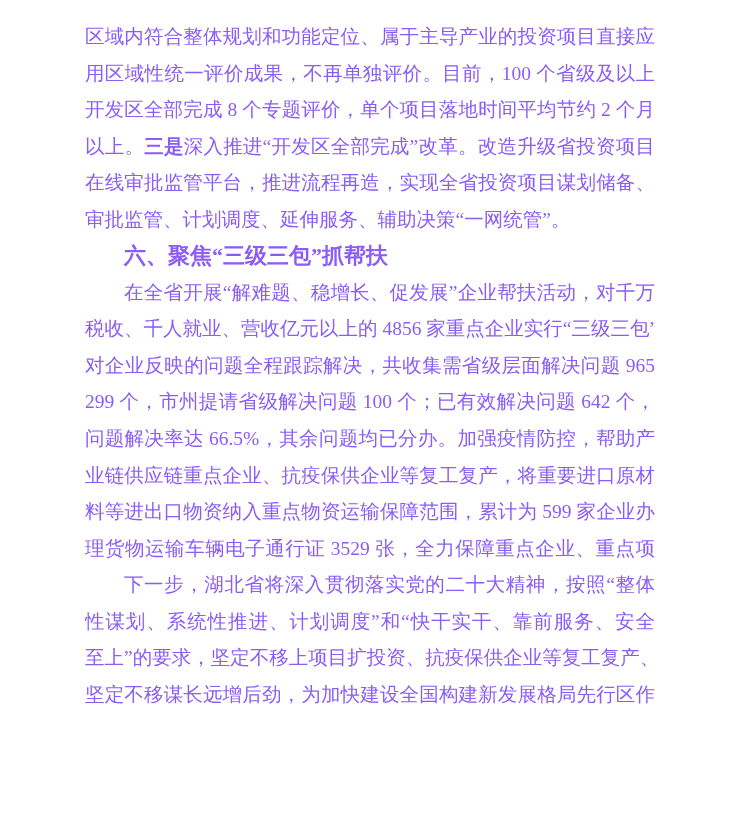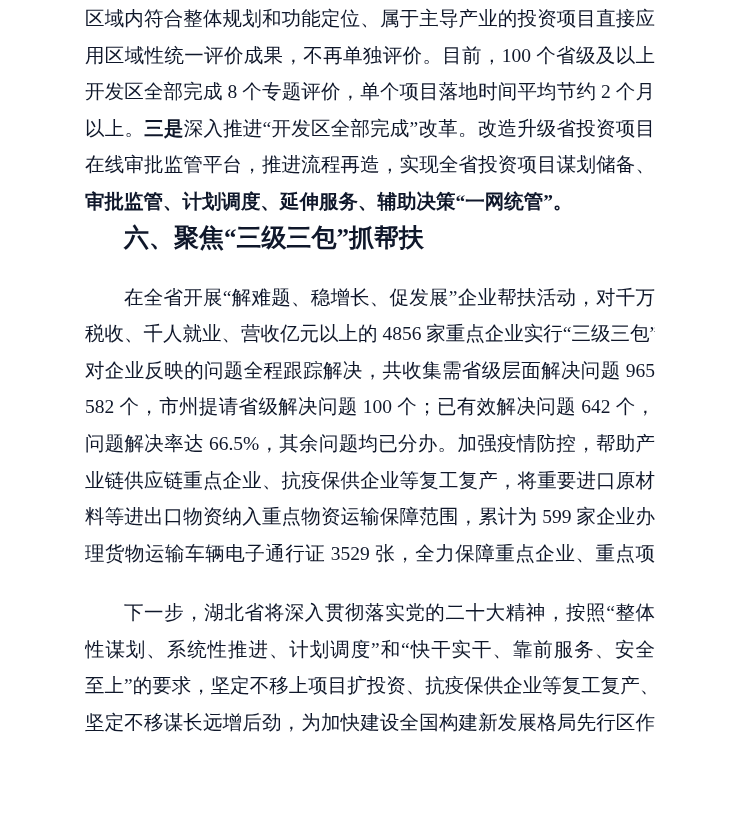--- a/index.html
+++ b/index.html
@@ -6,48 +6,46 @@
     margin: 0;
     padding: 0;
     background: #ffffff;
   }
   .page {
     position: relative;
     width: 738px;
     height: 820px;
     box-sizing: border-box;
     background: #ffffff;
-    padding: 1px 83px 0 85px;
+    padding: 19px 83px 0 85px;
     font-family: "Liberation Serif", "DejaVu Serif", serif;
     font-size: 19.5px;
-    color: #0f172a;
+    color: #8b5cf6;
     overflow: hidden;
   }
   .line {
     height: 36.55px;
     line-height: 36.55px;
     white-space: nowrap;
     overflow: hidden;
     text-align: justify;
     text-align-last: justify;
     text-justify: inter-character;
   }
   .line.end {
     text-align-last: left;
-    font-weight: bold;
   }
   .line.indent {
     text-indent: 39px;
-    margin-top: 23px;
   }
   .line.heading {
     font-weight: bold;
     text-align-last: left;
     text-indent: 39px;
-    font-size: 25px;
+    font-size: 22px;
   }
   .b {
     font-weight: bold;
   }
 </style>
 </head>
 <body>
 
 <div class="page">
 
@@ -58,21 +56,21 @@
   <div class="line"><span>以上。</span><span class="b">三是</span><span>深入推进“开发区全部完成”改革。改造升级省投资项目</span></div>
 
   <div class="line">在线审批监管平台，推进流程再造，实现全省投资项目谋划储备、</div>
   <div class="line end">审批监管、计划调度、延伸服务、辅助决策“一网统管”。</div>
 
   <div class="line heading">六、聚焦“三级三包”抓帮扶</div>
 
   <div class="line indent">在全省开展“解难题、稳增长、促发展”企业帮扶活动，对千万</div>
   <div class="line">税收、千人就业、营收亿元以上的 4856 家重点企业实行“三级三包”，</div>
   <div class="line">对企业反映的问题全程跟踪解决，共收集需省级层面解决问题 965</div>
-  <div class="line">582 个，市州提请省级解决问题 100 个；已有效解决问题 642 个，</div>
+  <div class="line">299 个，市州提请省级解决问题 100 个；已有效解决问题 642 个，</div>
   <div class="line">问题解决率达 66.5%，其余问题均已分办。加强疫情防控，帮助产</div>
   <div class="line">业链供应链重点企业、抗疫保供企业等复工复产，将重要进口原材</div>
   <div class="line">料等进出口物资纳入重点物资运输保障范围，累计为 599 家企业办</div>
   <div class="line">理货物运输车辆电子通行证 3529 张，全力保障重点企业、重点项</div>
 
   <div class="line indent">下一步，湖北省将深入贯彻落实党的二十大精神，按照“整体</div>
   <div class="line">性谋划、系统性推进、计划调度”和“快干实干、靠前服务、安全</div>
   <div class="line">至上”的要求，坚定不移上项目扩投资、抗疫保供企业等复工复产、</div>
   <div class="line">坚定不移谋长远增后劲，为加快建设全国构建新发展格局先行区作</div>
 

